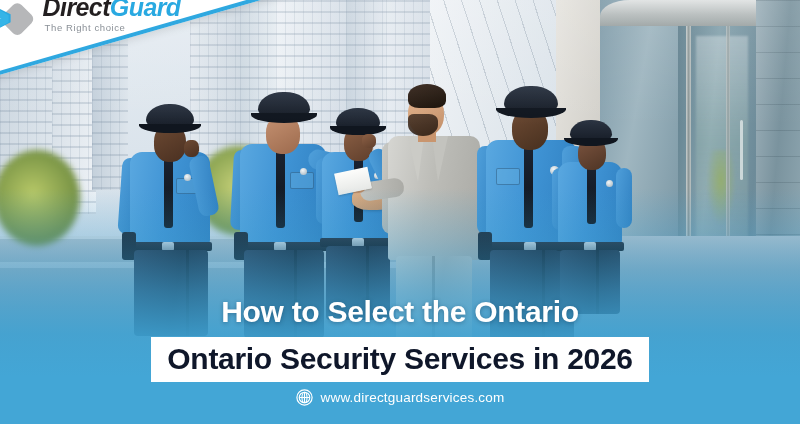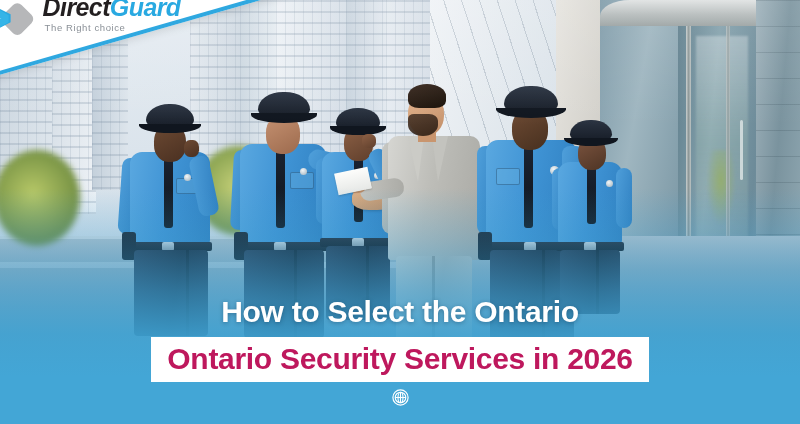--- a/index.html
+++ b/index.html
@@ -447,21 +447,21 @@
     font-size:30px; font-weight:bold; color:#ffffff;
     letter-spacing:-.3px; line-height:40px;
     text-shadow:0 1px 4px rgba(20,60,90,.45);
   }
   .h-band {
     display:inline-block; margin-top:5px;
     background:#ffffff;
     padding:4px 16px 5px 16px;
   }
   .h-line2 {
-    font-size:30px; font-weight:bold; color:#be185d;
+    font-size:30px; font-weight:bold; color:#0f172a;
     letter-spacing:-.3px; line-height:36px; white-space:nowrap;
   }
 
   
   .url-row {
     position:absolute; left:0; top:389px; width:800px;
     display:flex; align-items:center; justify-content:center; gap:8px;
   }
   .globe-icon { width:17px; height:17px; display:block; }
   .url-text {
@@ -673,15 +673,16 @@
   <div class="url-row">
     <span class="globe-icon">
       <svg viewBox="0 0 17 17" width="17" height="17" aria-hidden="true">
         <circle cx="8.5" cy="8.5" r="7.6" fill="none" stroke="#ffffff" stroke-width="1.2"></circle>
         <circle cx="8.5" cy="8.5" r="5.3" fill="none" stroke="#ffffff" stroke-width="1.1"></circle>
         <ellipse cx="8.5" cy="8.5" rx="2.5" ry="5.3" fill="none" stroke="#ffffff" stroke-width="1.1"></ellipse>
         <line x1="3.2" y1="8.5" x2="13.8" y2="8.5" stroke="#ffffff" stroke-width="1.1"></line>
         <line x1="8.5" y1="3.2" x2="8.5" y2="13.8" stroke="#ffffff" stroke-width="1.1"></line>
       </svg>
     </span>
+    <span class="url-text">www.directguardservices.com</span>
   </div>
 
 </div>
 
 </body></html>

